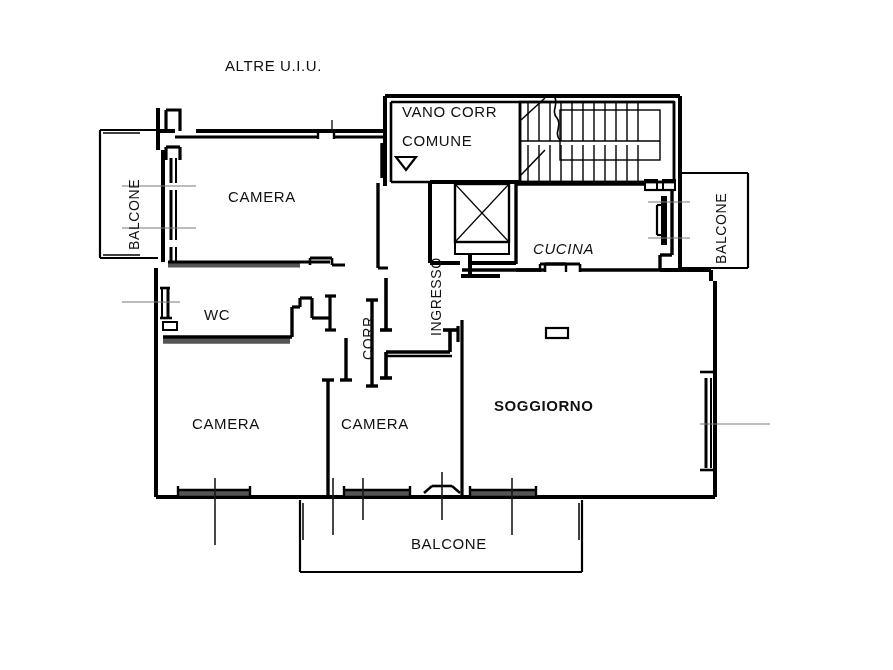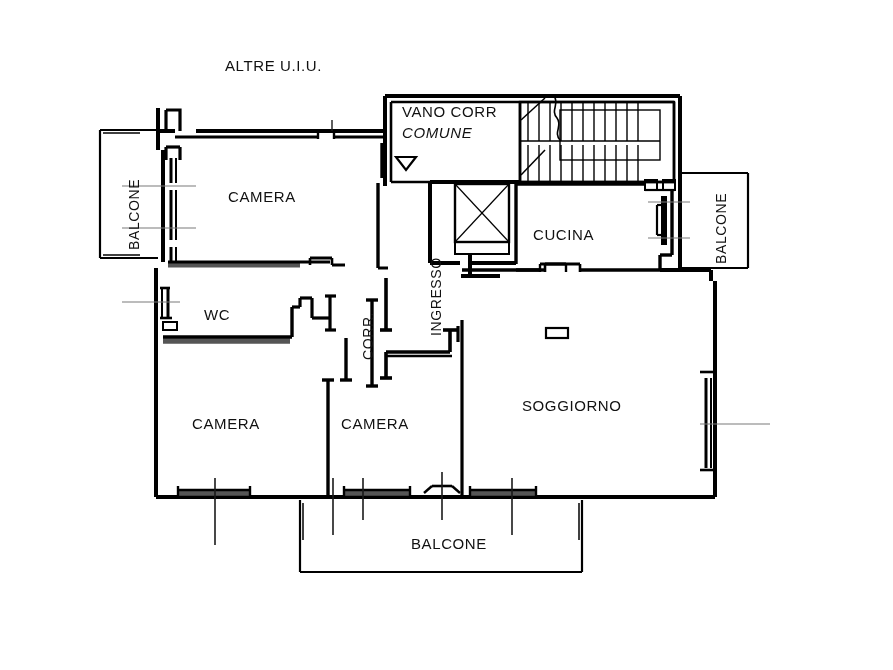--- a/index.html
+++ b/index.html
@@ -357,37 +357,37 @@
     <g stroke="#1a1a1a" stroke-width="1.4" fill="none">
       <path d="M 332 131 L 332 120"></path>
     </g>
 
   </svg>
 
   <div class="room-label lbl-h" style="left:225px; top:57px;">ALTRE U.I.U.</div>
 
   <div class="room-label lbl-h" style="left:402px; top:103px;">VANO CORR</div>
 
-  <div class="room-label lbl-h" style="left:402px; top:124px;font-style:italic;">COMUNE</div>
+  <div class="room-label lbl-h" style="left:402px; top:132px;">COMUNE</div>
 
   <div class="room-label lbl-h" style="left:228px; top:188px;">CAMERA</div>
 
-  <div class="room-label lbl-h" style="left:533px; top:226px;">CUCINA</div>
+  <div class="room-label lbl-h" style="left:533px; top:240px;font-style:italic;">CUCINA</div>
 
   <div class="room-label lbl-h" style="left:204px; top:306px;">WC</div>
 
   <div class="room-label lbl-v" style="left:360px; top:360px;">CORR.</div>
 
   <div class="room-label lbl-vert-ingresso" style="left:428px; top:336px;">INGRESSO</div>
 
   <div class="room-label lbl-h" style="left:192px; top:415px;">CAMERA</div>
 
   <div class="room-label lbl-h" style="left:341px; top:415px;">CAMERA</div>
 
-  <div class="room-label lbl-h" style="left:522px; top:397px;">SOGGIORNO</div>
+  <div class="room-label lbl-h" style="left:494px; top:397px;font-weight:bold;">SOGGIORNO</div>
 
   <div class="room-label lbl-v" style="left:126px; top:250px;">BALCONE</div>
 
   <div class="room-label lbl-v" style="left:713px; top:264px;">BALCONE</div>
 
   <div class="room-label lbl-h" style="left:411px; top:535px;">BALCONE</div>
 
 </div>
 
 </body></html>

